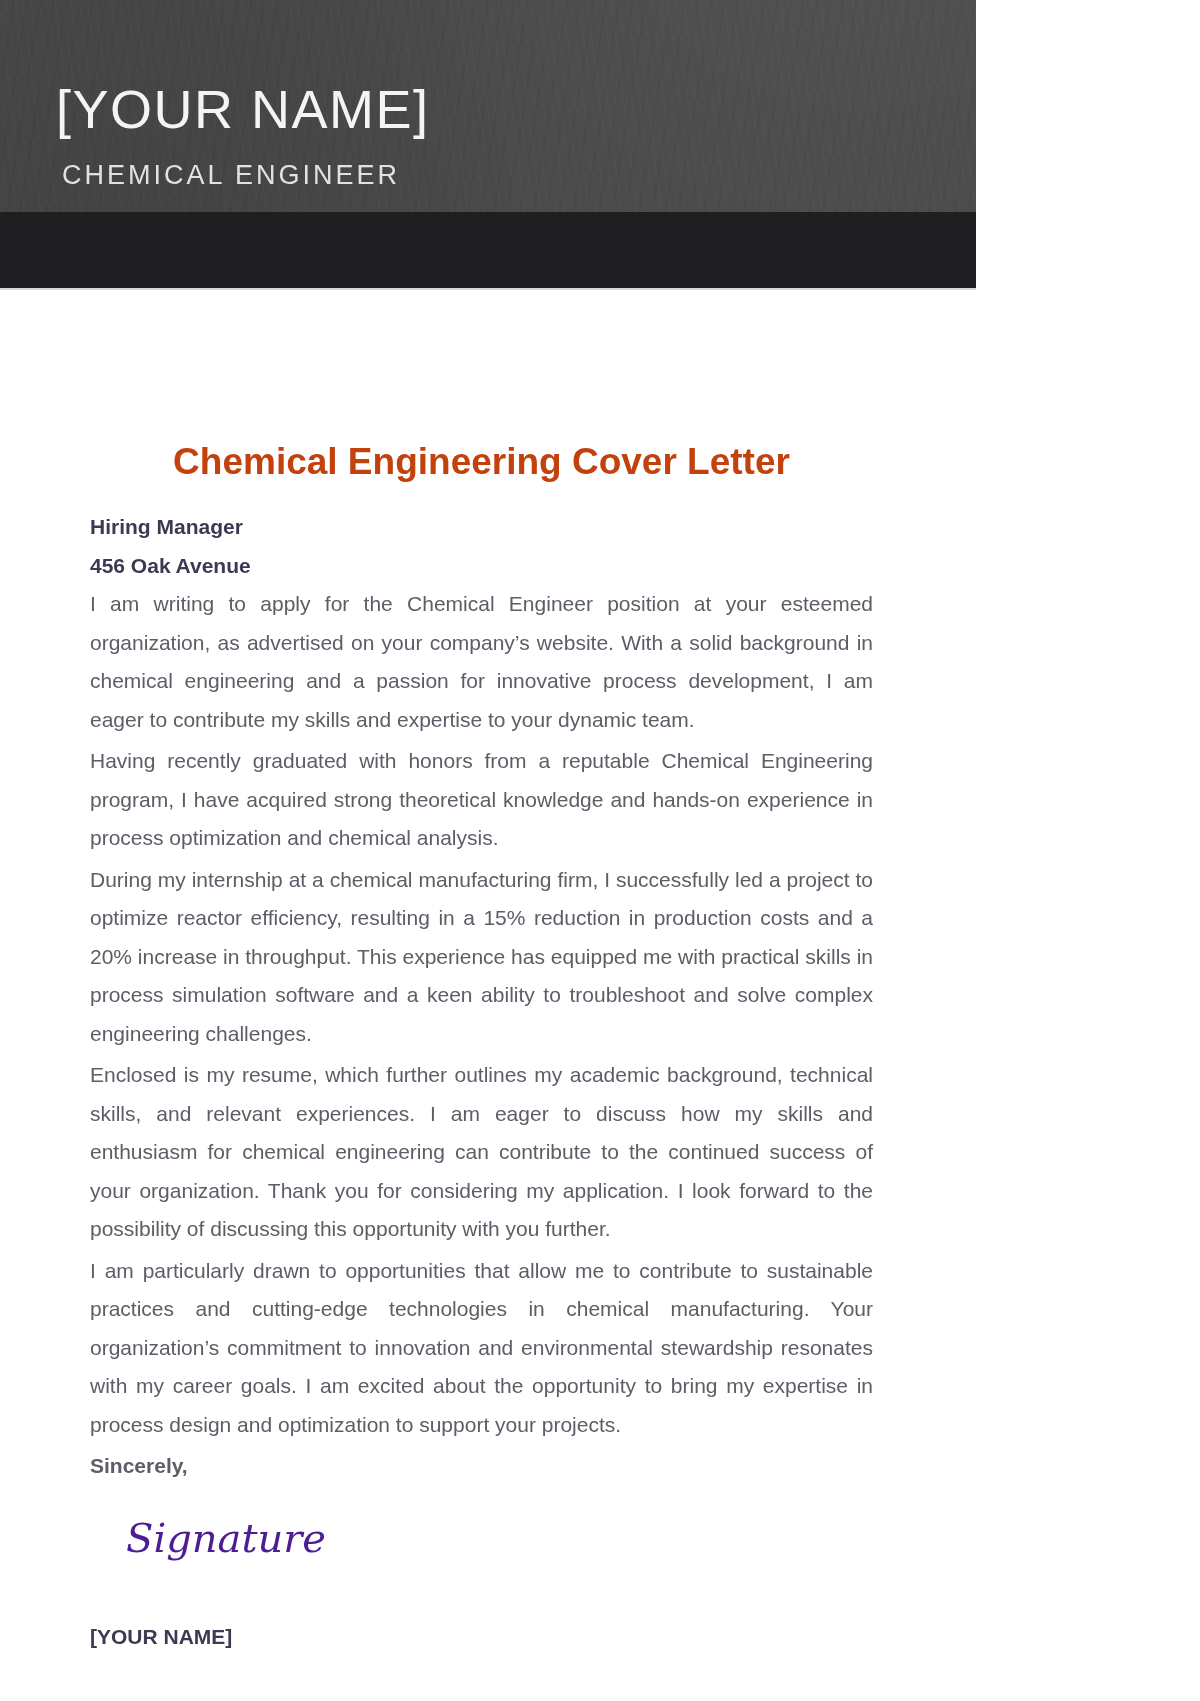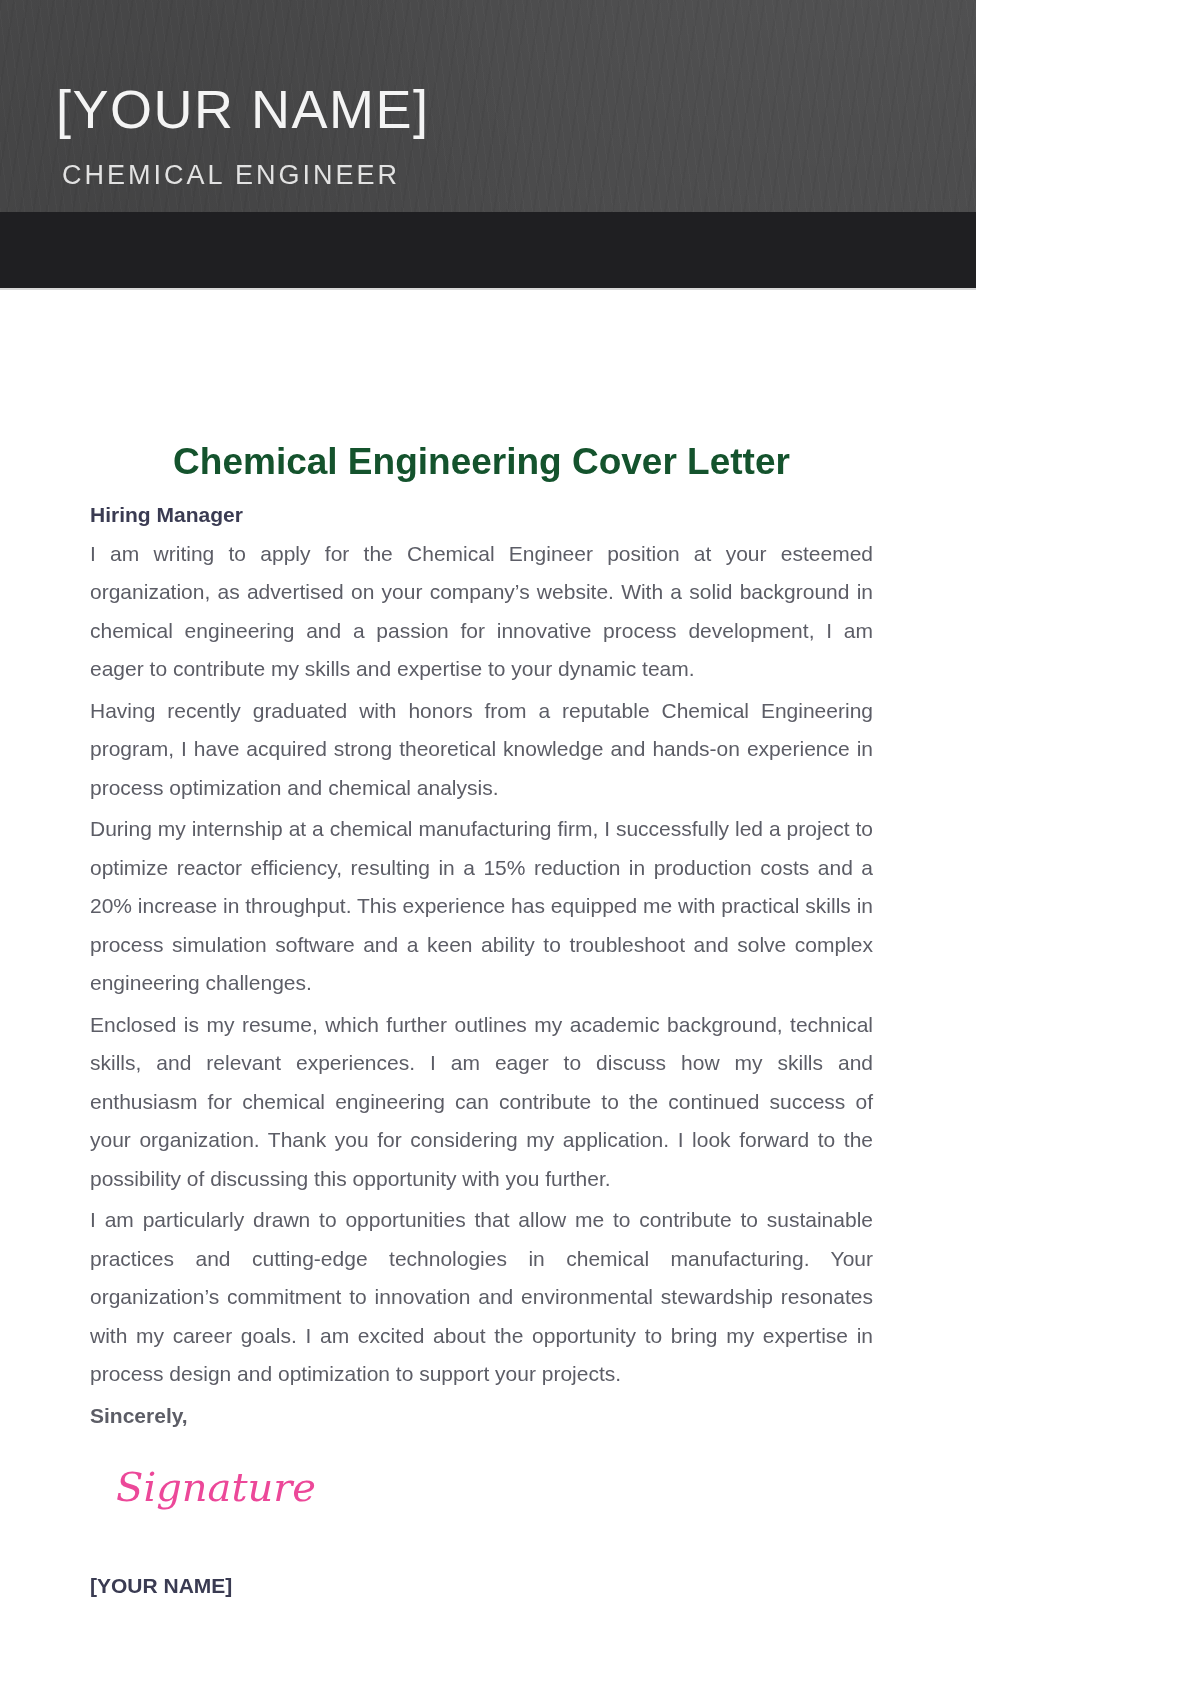--- a/index.html
+++ b/index.html
@@ -59,47 +59,47 @@
   }
 
   
   .letter {
     padding: 0 103px 0 90px;
     color: #5c5d66;
     font-size: 21px;
     line-height: 38.5px;
   }
   .letter-title {
-    margin: 150px 0 12px 0;
+    margin: 150px 0 24px 0;
     text-align: center;
     font-size: 37px;
     line-height: 44px;
     font-weight: 700;
-    color: #14532d;
+    color: #c2410c;
   }
   .recipient-line {
     font-weight: 700;
     color: #3a3b52;
   }
   .letter p {
     margin: 0 0 3px 0;
     text-align: justify;
   }
   .bold-inline {
     font-weight: 700;
     color: #3a3b52;
   }
   .closing { text-align: left; font-weight: bold; }
   .signature-script {
-    margin: 28px 0 0 26px;
+    margin: 28px 0 0 36px;
     font-family: "DejaVu Serif", serif;
     font-style: italic;
     font-size: 40px;
     line-height: 48px;
-    color: #ec4899;
+    color: #4c1d95;
   }
   .signer-name {
     margin-top: 56px;
     font-weight: 700;
     color: #3a3b52;
   }
 </style>
 </head>
 <body>
 
@@ -111,20 +111,21 @@
   </div>
 
   <div class="black-band"></div>
 
   <div class="letter">
 
     <div class="letter-title">Chemical Engineering Cover Letter</div>
 
     <div class="recipient-block">
       <div class="recipient-line">Hiring Manager</div>
+      <div class="recipient-line">456 Oak Avenue</div>
     </div>
 
 
     <p>I am writing to apply for the Chemical Engineer position at your esteemed organization, as advertised on your company’s website. With a solid background in chemical engineering and a passion for innovative process development, I am eager to contribute my skills and expertise to your dynamic team.</p>
     <p>Having recently graduated with honors from a reputable Chemical Engineering program, I have acquired strong theoretical knowledge and hands-on experience in process optimization and chemical analysis.</p>
     <p>During my internship at a chemical manufacturing firm, I successfully led a project to optimize reactor efficiency, resulting in a 15% reduction in production costs and a 20% increase in throughput. This experience has equipped me with practical skills in process simulation software and a keen ability to troubleshoot and solve complex engineering challenges.</p>
     <p>Enclosed is my resume, which further outlines my academic background, technical skills, and relevant experiences. I am eager to discuss how my skills and enthusiasm for chemical engineering can contribute to the continued success of your organization. Thank you for considering my application. I look forward to the possibility of discussing this opportunity with you further.</p>
     <p>I am particularly drawn to opportunities that allow me to contribute to sustainable practices and cutting-edge technologies in chemical manufacturing. Your organization’s commitment to innovation and environmental stewardship resonates with my career goals. I am excited about the opportunity to bring my expertise in process design and optimization to support your projects.</p>
 
     <p class="closing">Sincerely,</p>

